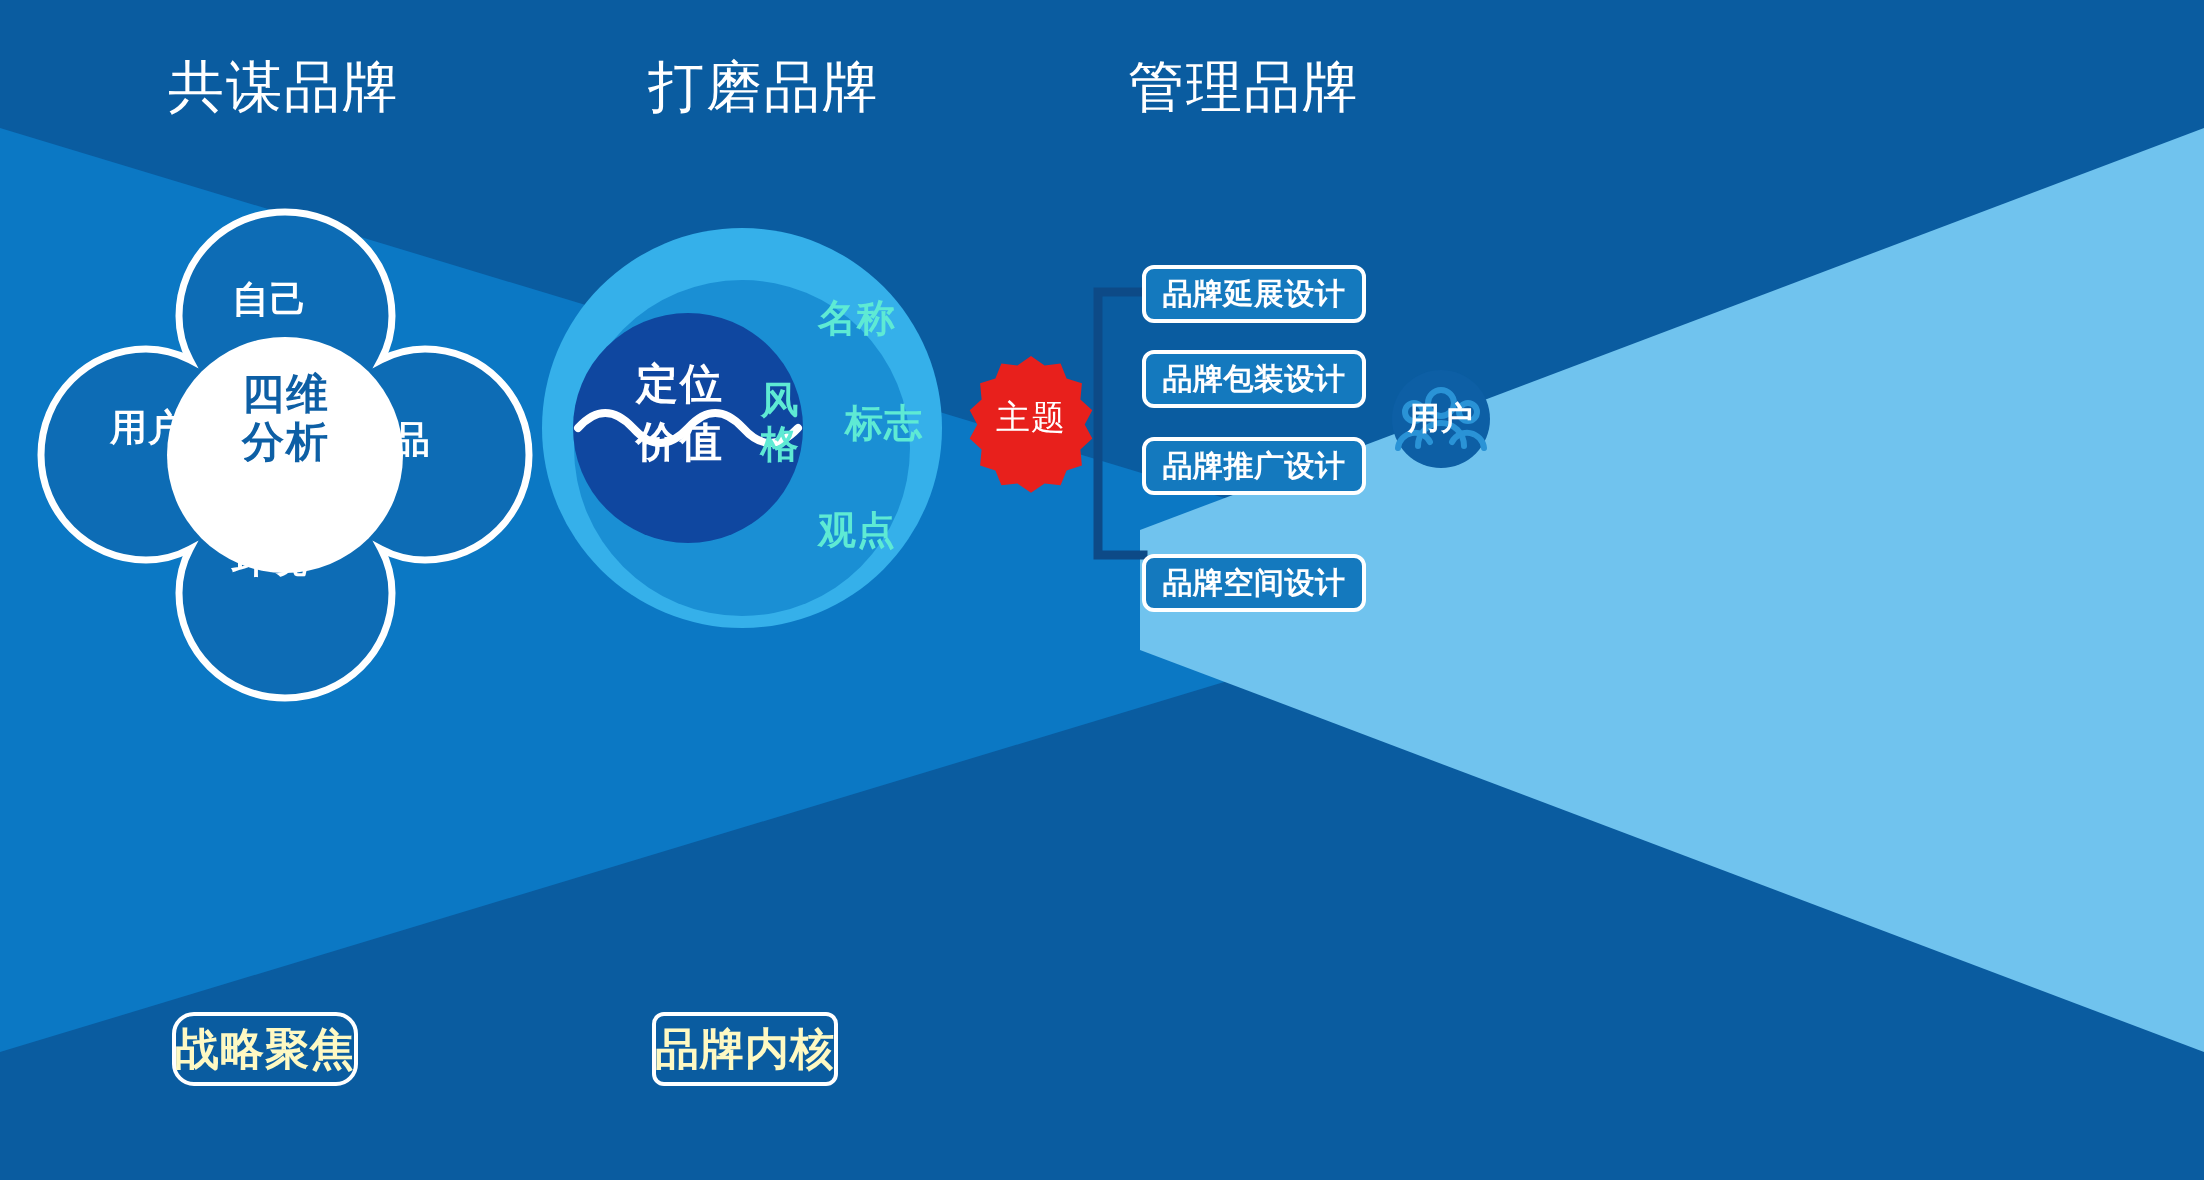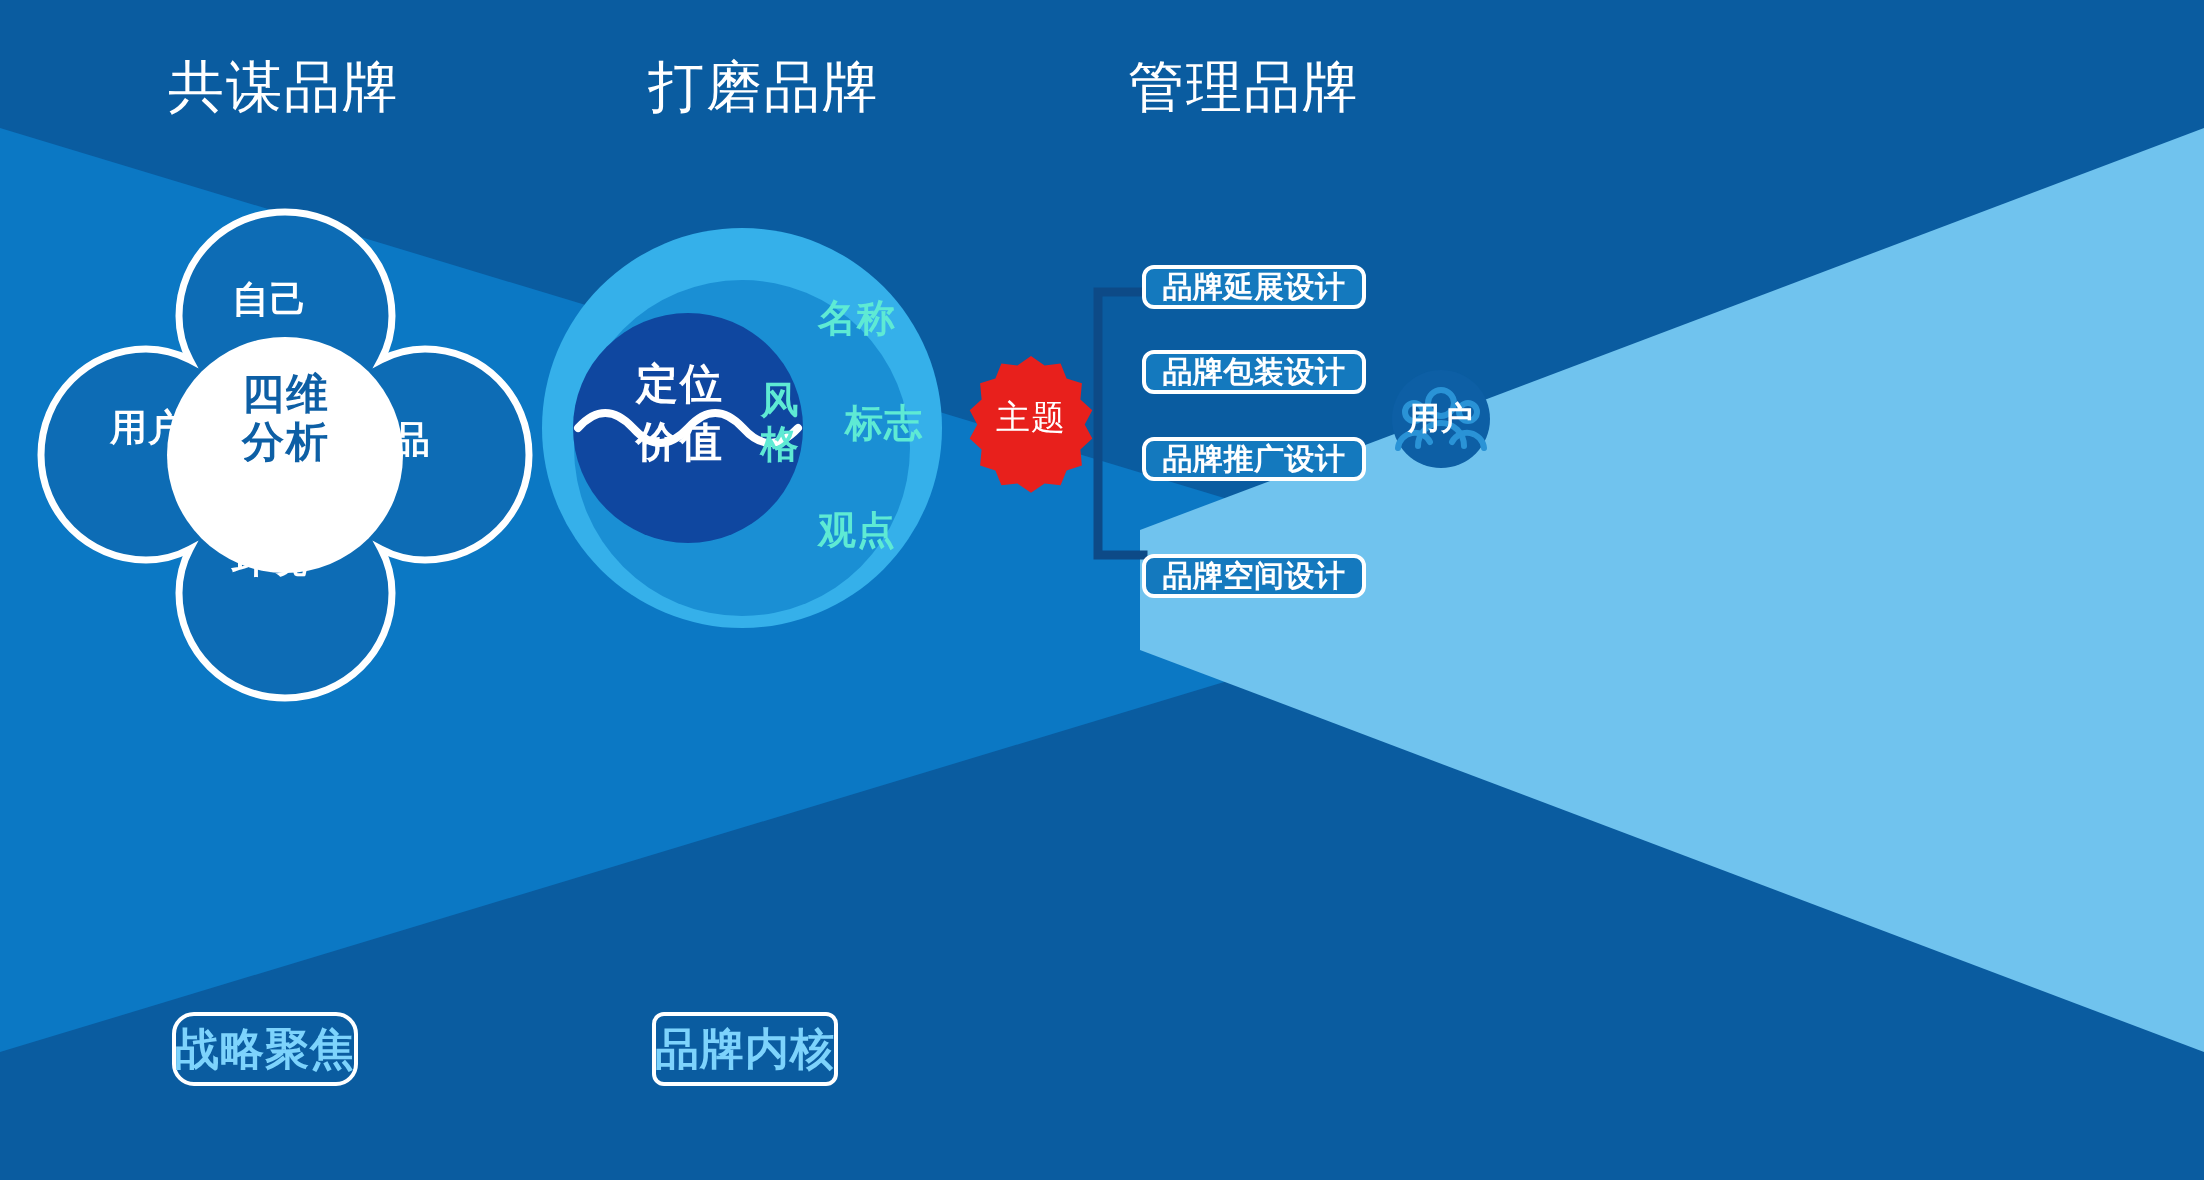--- a/index.html
+++ b/index.html
@@ -30,21 +30,21 @@
   #title-2 { left: 648px; }
   #title-3 { left: 1128px; }
 
   
   .bottom-pill {
     position: absolute;
     top: 1012px;
     height: 74px;
     border: 4px solid #ffffff;
     border-radius: 22px;
-    color: #7dd3fc;
+    color: #fef9c3;
     font-size: 44px;
     font-weight: 700;
     display: flex;
     align-items: center;
     justify-content: center;
     padding: 0 22px;
     letter-spacing: 1px;
     white-space: nowrap;
   }
   #pill-1 { left: 172px; width: 186px; }
@@ -117,21 +117,21 @@
     color: #ffffff;
     font-size: 34px;
     font-weight: 400;
     letter-spacing: 1px;
   }
 
   
   .out-box {
     position: absolute;
     left: 1142px;
-    width: 224px; height: 44px;
+    width: 224px; height: 58px;
     background: #1479be;
     border: 4px solid #ffffff;
     border-radius: 12px;
     color: #ffffff;
     font-size: 30px;
     font-weight: 700;
     display: flex;
     align-items: center;
     justify-content: center;
     letter-spacing: 0.5px;

